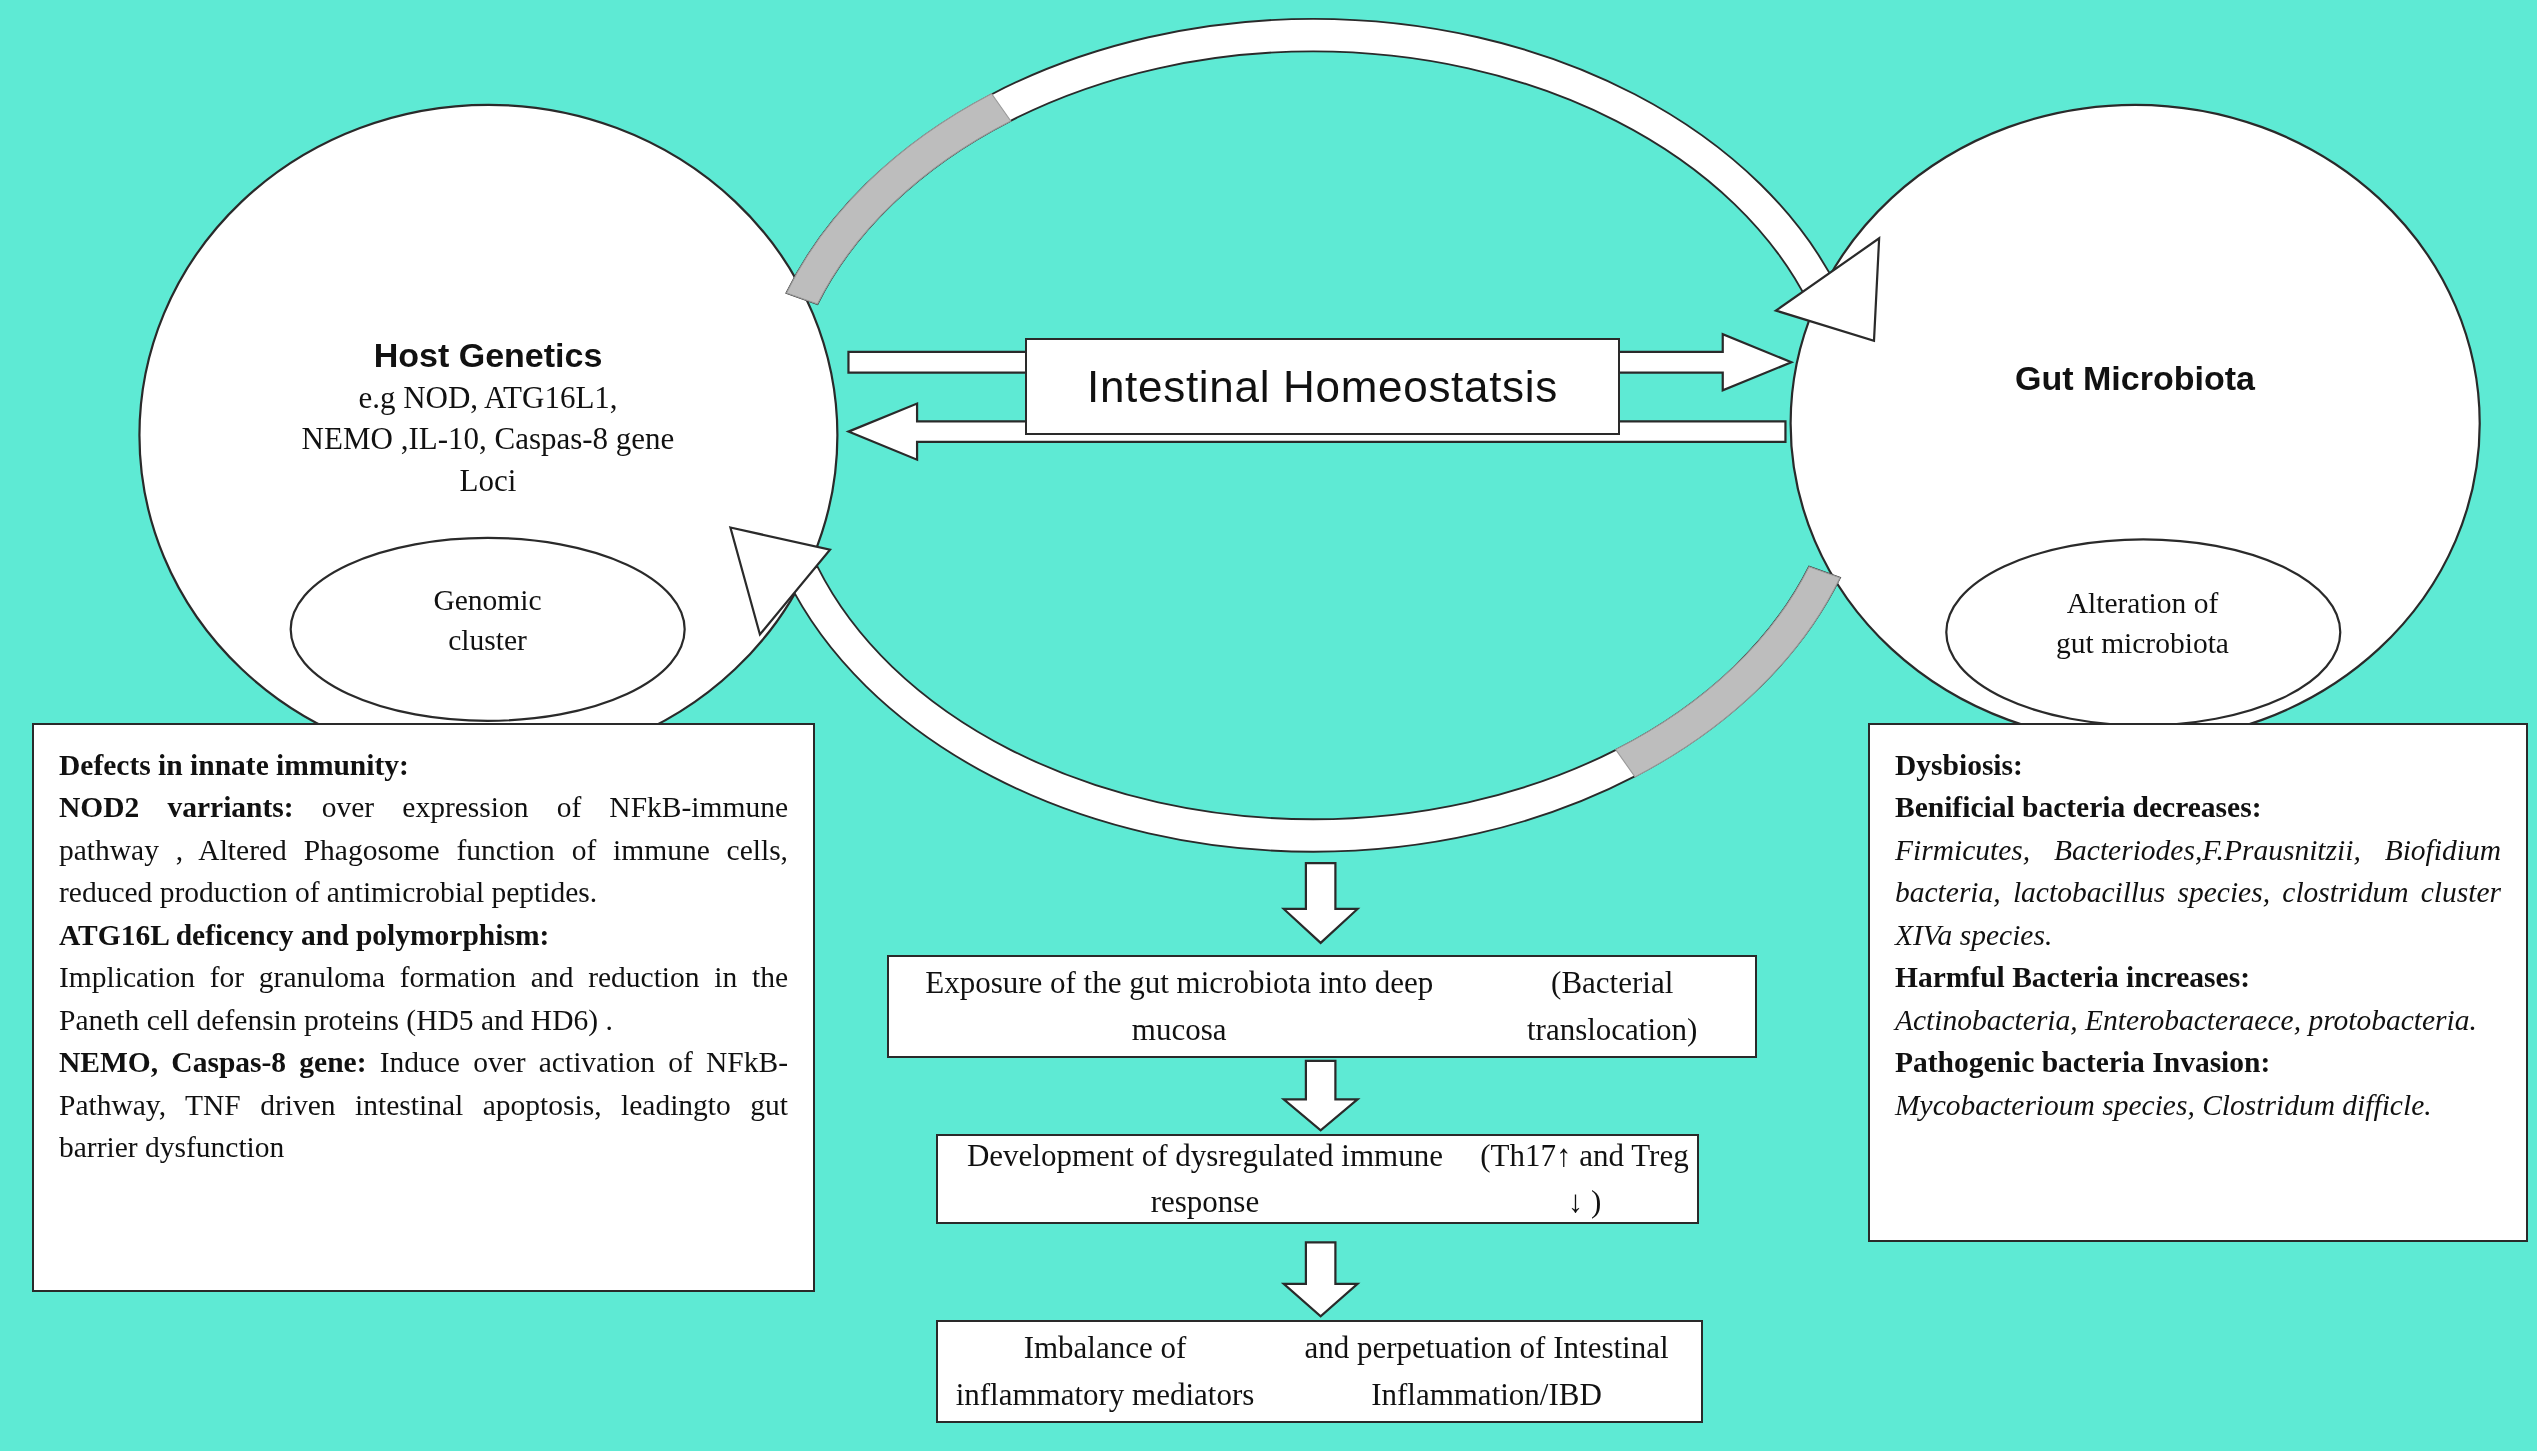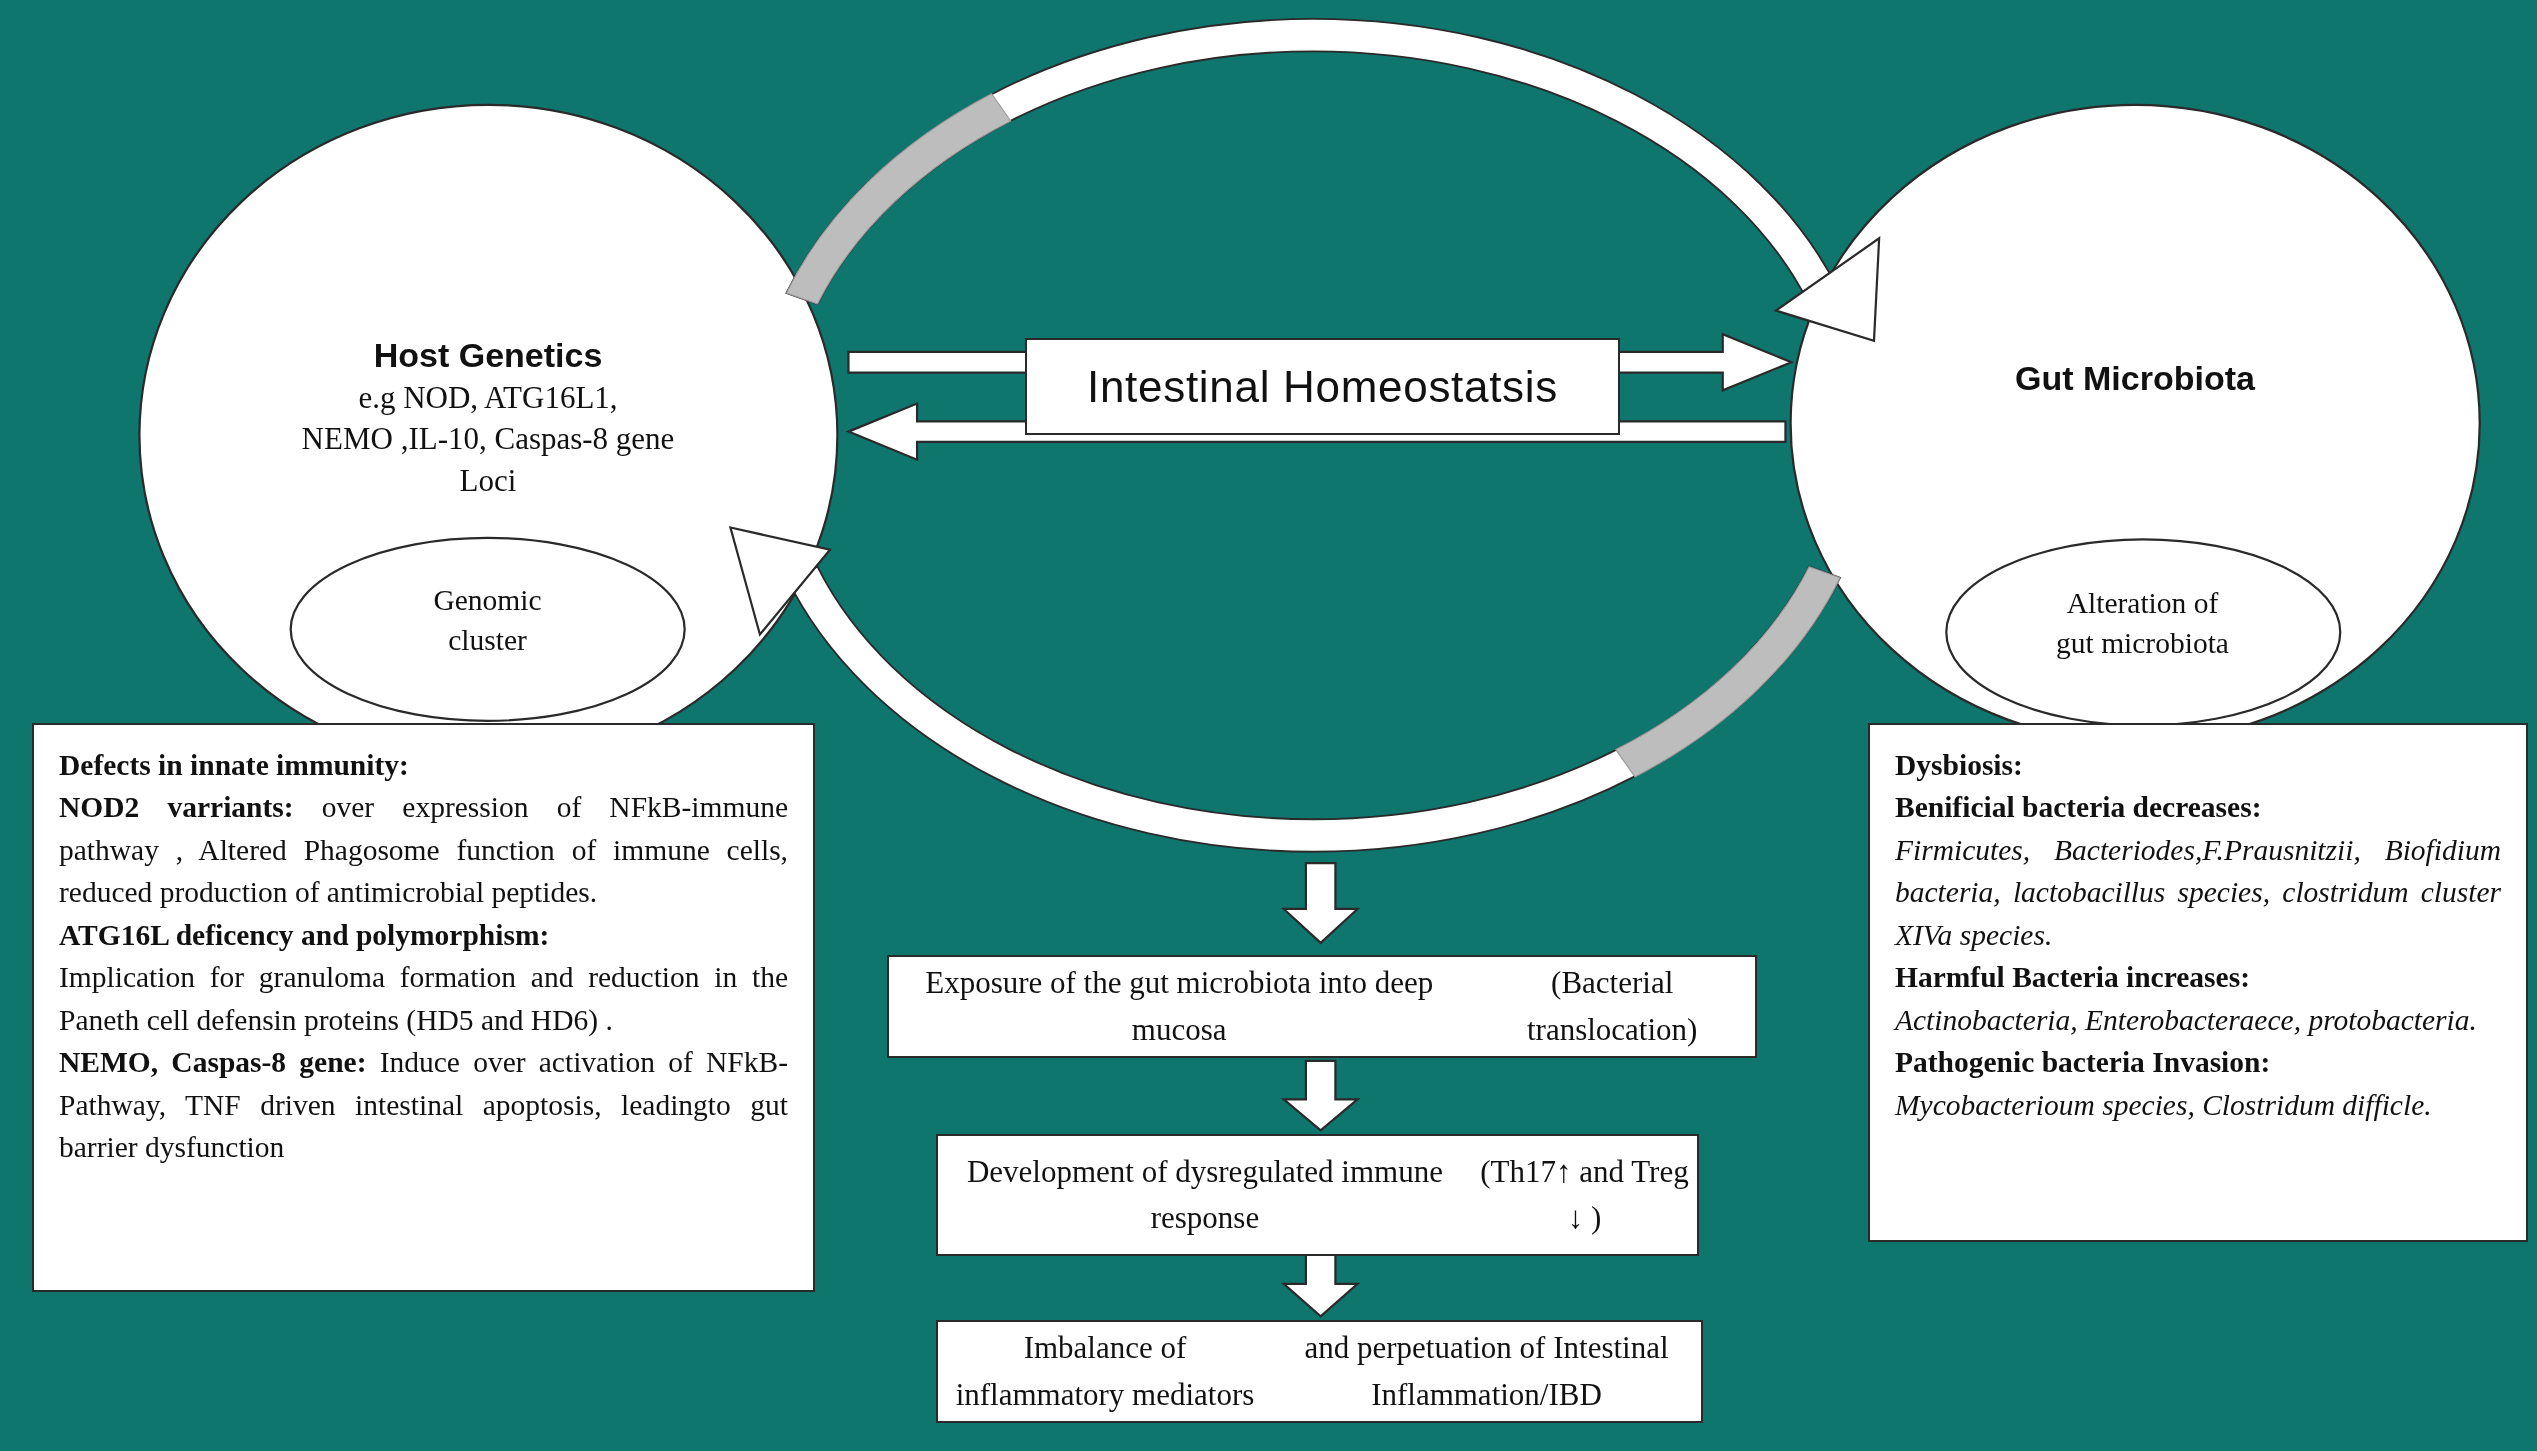--- a/index.html
+++ b/index.html
@@ -3,21 +3,21 @@
 <meta charset="utf-8">
 <style>
   * { margin: 0; padding: 0; box-sizing: border-box; }
   html, body { background: #ffffff; }
   body { font-family: "Liberation Serif", serif; color: #111111; }
 
   .canvas {
     position: relative;
     width: 2538px;
     height: 1452px;
-    background: #0f766e;
+    background: #5eead4;
     overflow: hidden;
   }
   .layer { position: absolute; inset: 0; }
 
   .box {
     position: absolute;
     background: #ffffff;
     border: 2.2px solid #2a2a2a;
   }
 
@@ -125,21 +125,21 @@
     <p><b class="blk">Benificial bacteria decreases:</b><i>Firmicutes, Bacteriodes,F.Prausnitzii, Biofidium bacteria, lactobacillus species, clostridum cluster XIVa species.</i></p>
     <p><b class="blk">Harmful Bacteria increases:</b><i>Actinobacteria, Enterobacteraece, protobacteria.</i></p>
     <p><b class="blk">Pathogenic bacteria Invasion:</b><i>Mycobacterioum species, Clostridum difficle.</i></p>
   </div>
 
   <div class="box flowbox" style="left:887px; top:955px; width:870px; height:103px;">
     <span>Exposure of the gut microbiota into deep mucosa</span>
     <span>(Bacterial translocation)</span>
   </div>
 
-  <div class="box flowbox" style="left:936px; top:1134px; width:763px; height:122px;">
+  <div class="box flowbox" style="left:936px; top:1134px; width:763px; height:90px;">
     <span>Development of dysregulated immune response</span>
     <span>(Th17↑ and Treg ↓  )</span>
   </div>
 
   <div class="box flowbox" style="left:936px; top:1320px; width:767px; height:103px;">
     <span>Imbalance of inflammatory mediators</span>
     <span>and perpetuation of Intestinal Inflammation/IBD</span>
   </div>
 
 </div>

